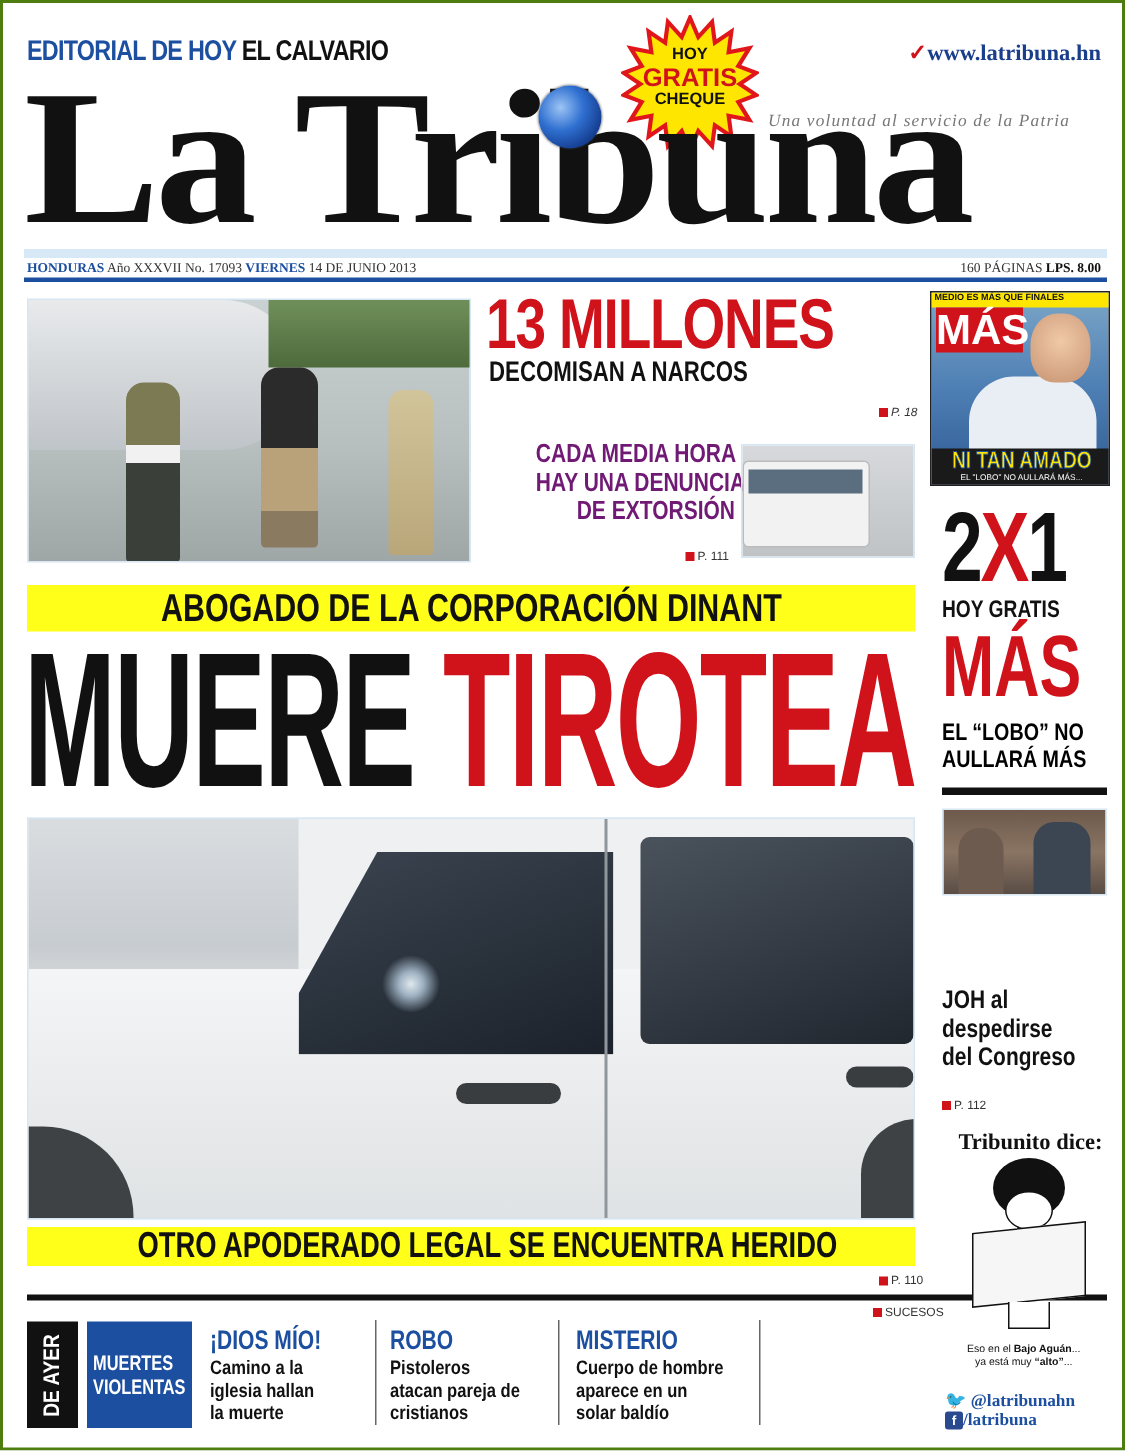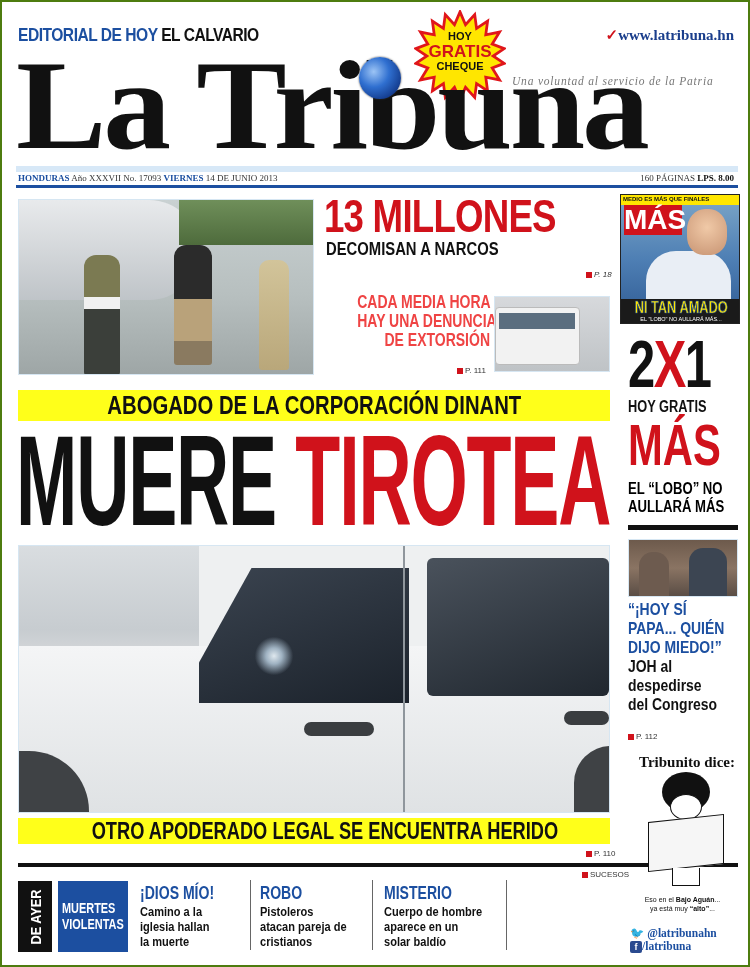--- a/index.html
+++ b/index.html
@@ -53,21 +53,21 @@
   .ph-car .door-line { position:absolute; left:384px; top:0; width:2px; height:268px; background:#8f969c; }
   .ph-car .wheel { position:absolute; left:0; top:205px; width:70px; height:63px; background:#3f4245; border-radius: 0 60px 0 0; }
   .ph-car .wheel2 { position:absolute; left:555px; top:200px; width:37px; height:68px; background:#3f4245; border-radius: 60px 0 0 0; }
 
   
   .h13 { left: 322px; top: 192px; font-size: 47px; line-height: 44px; color: #d0121b; font-weight: bold; transform: scaleX(0.78); transform-origin: left top; letter-spacing: -1px; white-space: nowrap; }
   .decomisan { left: 324px; top: 237px; font-size: 19px; line-height: 20px; color: #111; font-weight: bold; transform: scaleX(0.78); transform-origin: left top; white-space: nowrap; }
   .pref { font-size: 8px; color: #333; white-space: nowrap; }
   .pref:before { content: ""; display: inline-block; width: 6px; height: 6px; background: #d0121b; margin-right: 2px; vertical-align: middle; }
   .pref-18 { left: 584px; top: 268px; font-style: italic; }
-  .cada { left: 322px; top: 291px; width: 166px; text-align: right; font-size: 17.5px; line-height: 19px; color: #ef4444; font-weight: bold; }
+  .cada { left: 322px; top: 291px; width: 166px; text-align: right; font-size: 17.5px; line-height: 19px; color: #701a75; font-weight: bold; }
   .cada span { display:block; transform: scaleX(0.8); transform-origin: right top; white-space: nowrap; }
   .pref-111 { left: 455px; top: 364px; }
 
   
   .yellow1 { left: 16px; top: 388px; width: 592px; height: 31px; background: #ffff1a; text-align: center; }
   .yellow1 span { display:inline-block; font-size: 26px; line-height: 31px; font-weight: bold; color: #111; transform: scaleX(0.78); white-space: nowrap; }
   .lead { left: 14px; top: 420px; width: 598px; height: 118px; overflow: hidden; white-space: nowrap; }
   .lead .inner { display:inline-block; font-size: 128px; line-height: 118px; font-weight: bold; letter-spacing: -2px; transform: scaleX(0.575); transform-origin: left top; }
   .lead .blk { color: #111; }
   .lead .red { color: #d0121b; }
@@ -265,25 +265,20 @@
   <div class="abs lobo">
     <span>EL “LOBO” NO</span>
     <span>AULLARÁ MÁS</span>
   </div>
   <div class="abs rule-r1"></div>
 
   <div class="abs photo ph-congreso">
     <div class="p1"></div>
       <div class="p2"></div>
   </div>
-  <div class="abs quote">
-    <span>“¡HOY SÍ</span>
-    <span>PAPA... QUIÉN</span>
-    <span>DIJO MIEDO!”</span>
-  </div>
   <div class="abs joh">
     <span>JOH al</span>
     <span>despedirse</span>
     <span>del Congreso</span>
   </div>
   <div class="abs pref pref-112">P. 112</div>
 
   <div class="abs tribunito-title">Tribunito dice:</div>
   <div class="abs kid">
     <div class="hair"></div>

